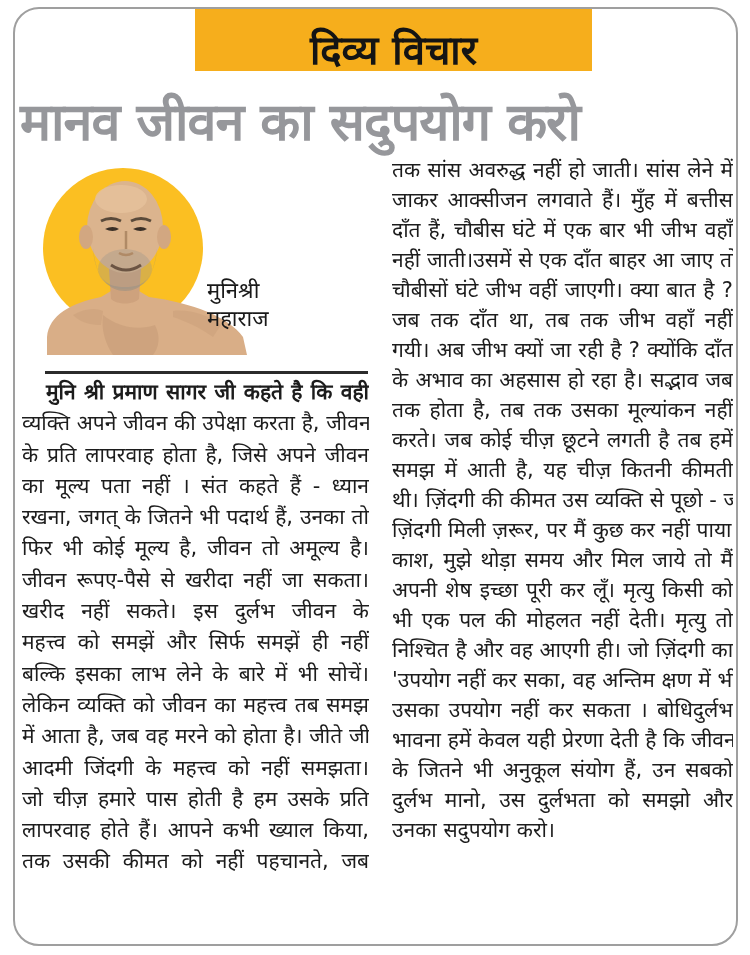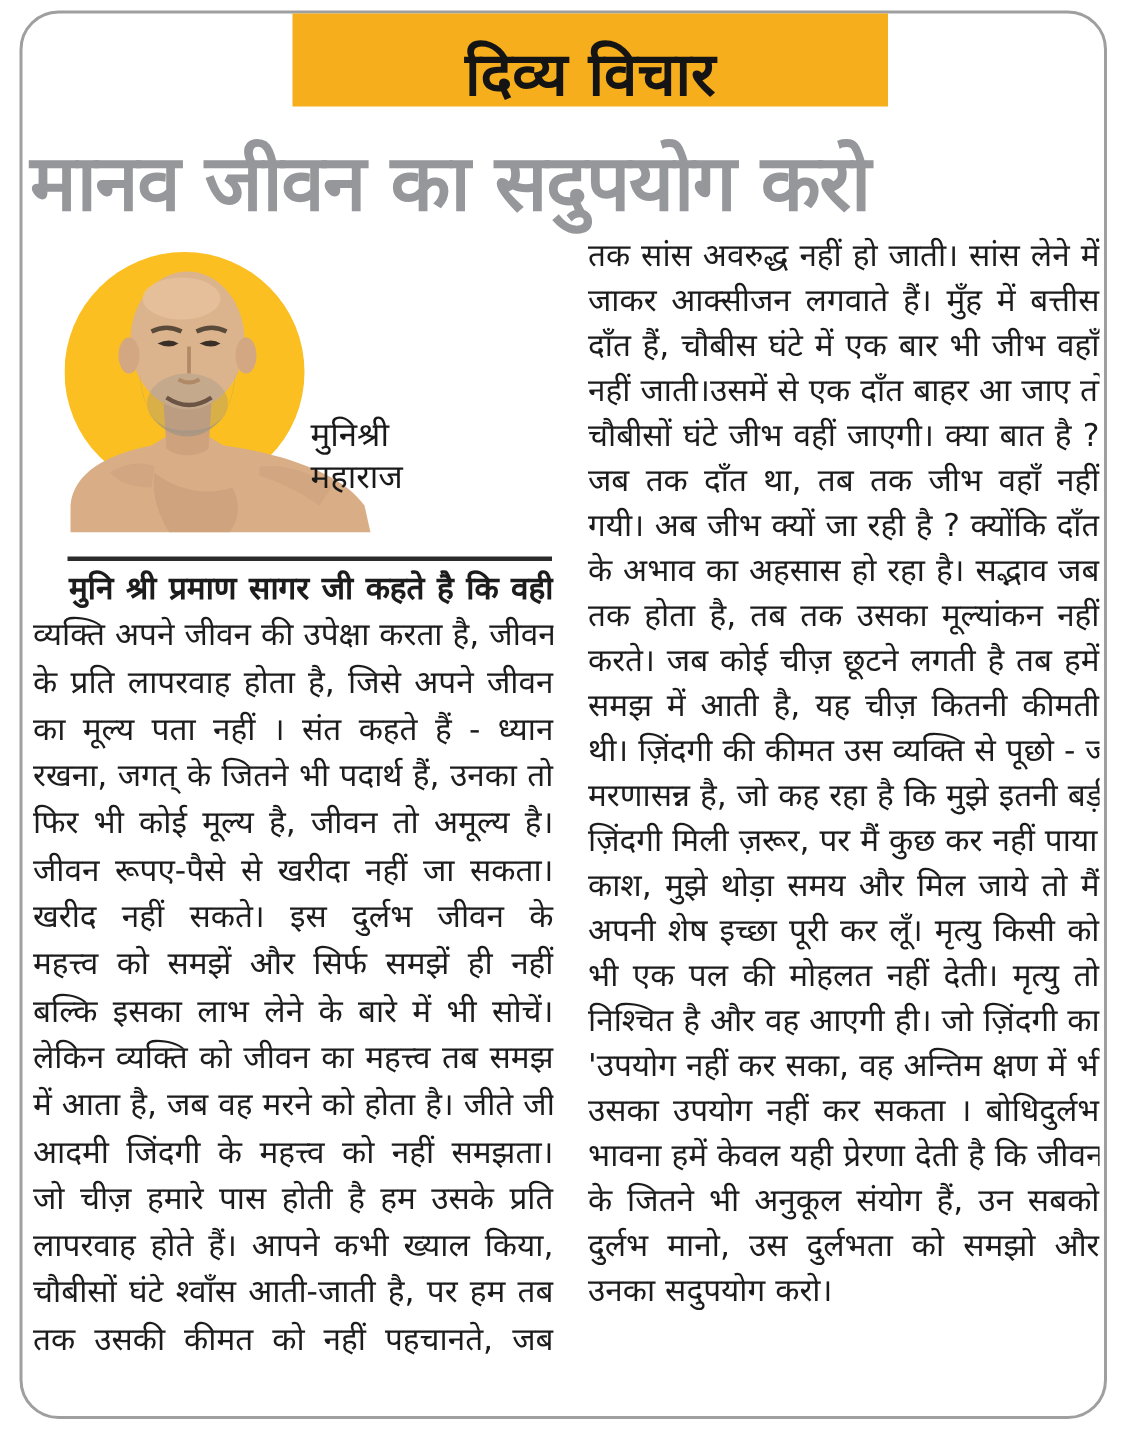--- a/index.html
+++ b/index.html
@@ -140,38 +140,36 @@
       <div class="line">फिर भी कोई मूल्य है, जीवन तो अमूल्य है।</div>
       <div class="line">जीवन रूपए-पैसे से खरीदा नहीं जा सकता।</div>
       <div class="line">खरीद नहीं सकते। इस दुर्लभ जीवन के</div>
       <div class="line">महत्त्व को समझें और सिर्फ समझें ही नहीं</div>
       <div class="line">बल्कि इसका लाभ लेने के बारे में भी सोचें।</div>
       <div class="line">लेकिन व्यक्ति को जीवन का महत्त्व तब समझ</div>
       <div class="line">में आता है, जब वह मरने को होता है। जीते जी</div>
       <div class="line">आदमी जिंदगी के महत्त्व को नहीं समझता।</div>
       <div class="line">जो चीज़ हमारे पास होती है हम उसके प्रति</div>
       <div class="line">लापरवाह होते हैं। आपने कभी ख्याल किया,</div>
-      <div class="line">चौबीसों घंटे श्वाँस आती-जाती है, पर हम तब</div>
       <div class="line">तक उसकी कीमत को नहीं पहचानते, जब</div>
     </div>
 
   <div class="col right">
       <div class="line">तक सांस अवरुद्ध नहीं हो जाती। सांस लेने में</div>
       <div class="line">जाकर आक्सीजन लगवाते हैं। मुँह में बत्तीस</div>
       <div class="line">दाँत हैं, चौबीस घंटे में एक बार भी जीभ वहाँ</div>
       <div class="line">नहीं जाती।उसमें से एक दाँत बाहर आ जाए तो</div>
       <div class="line">चौबीसों घंटे जीभ वहीं जाएगी। क्या बात है ?</div>
       <div class="line">जब तक दाँत था, तब तक जीभ वहाँ नहीं</div>
       <div class="line">गयी। अब जीभ क्यों जा रही है ? क्योंकि दाँत</div>
       <div class="line">के अभाव का अहसास हो रहा है। सद्भाव जब</div>
       <div class="line">तक होता है, तब तक उसका मूल्यांकन नहीं</div>
       <div class="line">करते। जब कोई चीज़ छूटने लगती है तब हमें</div>
       <div class="line">समझ में आती है, यह चीज़ कितनी कीमती</div>
       <div class="line">थी। ज़िंदगी की कीमत उस व्यक्ति से पूछो - जो</div>
-      <div class="line">मरणासन्न है, जो कह रहा है कि मुझे इतनी बड़ी</div>
       <div class="line">ज़िंदगी मिली ज़रूर, पर मैं कुछ कर नहीं पाया।</div>
       <div class="line">काश, मुझे थोड़ा समय और मिल जाये तो मैं</div>
       <div class="line">अपनी शेष इच्छा पूरी कर लूँ। मृत्यु किसी को</div>
       <div class="line">भी एक पल की मोहलत नहीं देती। मृत्यु तो</div>
       <div class="line">निश्चित है और वह आएगी ही। जो ज़िंदगी का</div>
       <div class="line">'उपयोग नहीं कर सका, वह अन्तिम क्षण में भी</div>
       <div class="line">उसका उपयोग नहीं कर सकता । बोधिदुर्लभ</div>
       <div class="line">भावना हमें केवल यही प्रेरणा देती है कि जीवन</div>
       <div class="line">के जितने भी अनुकूल संयोग हैं, उन सबको</div>
       <div class="line">दुर्लभ मानो, उस दुर्लभता को समझो और</div>

